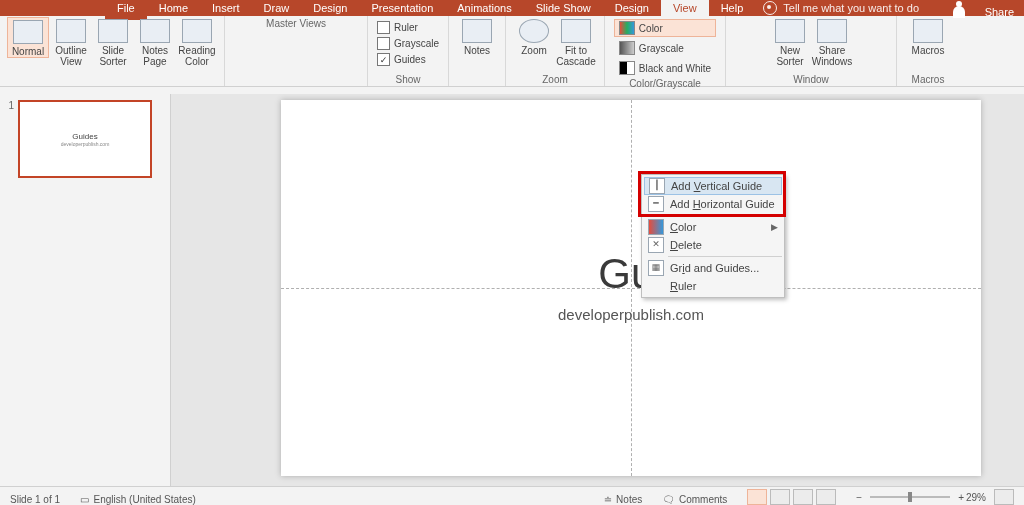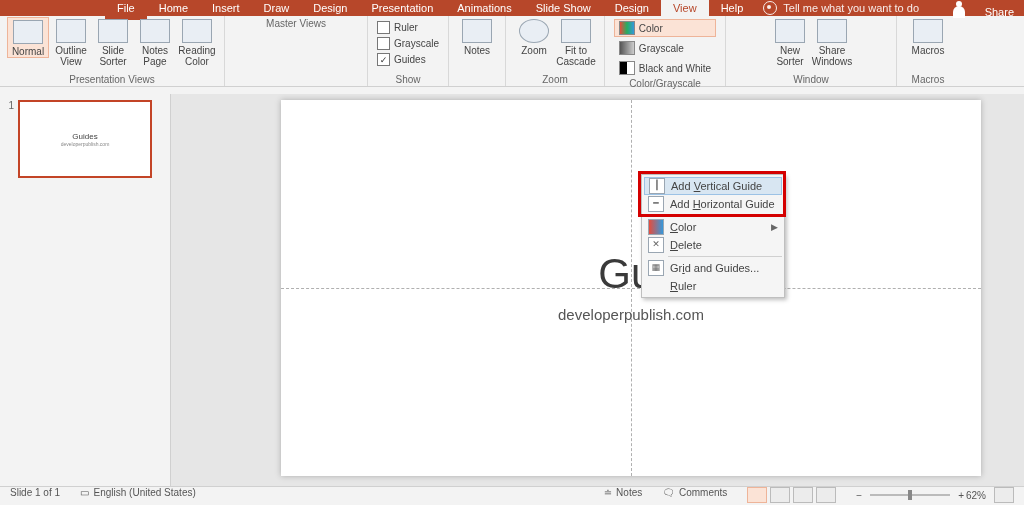--- a/index.html
+++ b/index.html
@@ -57,21 +57,21 @@
   .ctx .hl{position:absolute;left:-4px;top:-4px;width:142px;height:40px;border:3px solid #d40000;pointer-events:none;}
   .ctx-item{height:18px;display:flex;align-items:center;gap:6px;padding:0 4px;}
   .ctx-item.hover{background:#d8e6f2;border:1px solid #9cc2e5;height:16px;}
   .ctx-item .cic{width:14px;height:14px;border:1px solid #9aa6b2;background:#fff;font-size:9px;text-align:center;line-height:13px;color:#666;}
   .ctx-item .lab u{text-decoration:underline;}
   .ctx-item .arrow{margin-left:auto;font-size:9px;color:#666;}
   .ctx-sep{height:1px;background:#d0d0d0;margin:2px 0 2px 24px;}
   .ctx-item.noicon .cic{visibility:hidden;}
 
   
-  .status{position:absolute;left:0;right:0;bottom:0;height:18px;background:#f3f3f3;border-top:1px solid #d0d0d0;display:flex;align-items:flex-start;font-size:10px;color:#555;}
+  .status{position:absolute;left:0;right:0;bottom:0;height:18px;background:#f3f3f3;border-top:1px solid #d0d0d0;display:flex;align-items:flex-end;font-size:10px;color:#555;}
   .status .seg{padding:0 10px;display:flex;align-items:center;gap:4px;}
   .status .spacer{flex:1;}
   .vbtn{width:18px;height:14px;border:1px solid #bbb;background:#ececec;}
   .vbtn.active{background:#fbe3d6;border-color:#eeb499;}
   .zoom-track{width:80px;height:2px;background:#bbb;position:relative;margin:0 6px;}
   .zoom-track:before{content:"";position:absolute;left:38px;top:-4px;width:4px;height:10px;background:#888;}
 </style>
 </head>
 <body>
 
@@ -117,21 +117,20 @@
           </div>
         <div class="btn-lg">
             <span class="ic"></span>
             <span class="lbl">Notes Page</span>
           </div>
         <div class="btn-lg">
             <span class="ic"></span>
             <span class="lbl">Reading Color</span>
           </div>
       </div>
-      <div class="group-label">Presentation Views</div>
     </div>
 
     <div class="group" style="width:130px">
       <div class="group-label">Master Views</div>
     </div>
 
     <div class="group" style="width:68px">
       <div class="group-body">
         <div class="chk-col">
           <label class="chk">
@@ -290,18 +289,18 @@
     <div class="seg" style="gap:3px">
       <span class="vbtn active"></span>
       <span class="vbtn"></span>
       <span class="vbtn"></span>
       <span class="vbtn"></span>
     </div>
     <div class="seg" style="gap:2px">
       <span>−</span>
       <span class="zoom-track"></span>
       <span>+</span>
-      <span>62%</span>
+      <span>29%</span>
       <span class="vbtn" style="margin-left:6px"></span>
     </div>
   </div>
 
 </div>
 
 </body></html>

